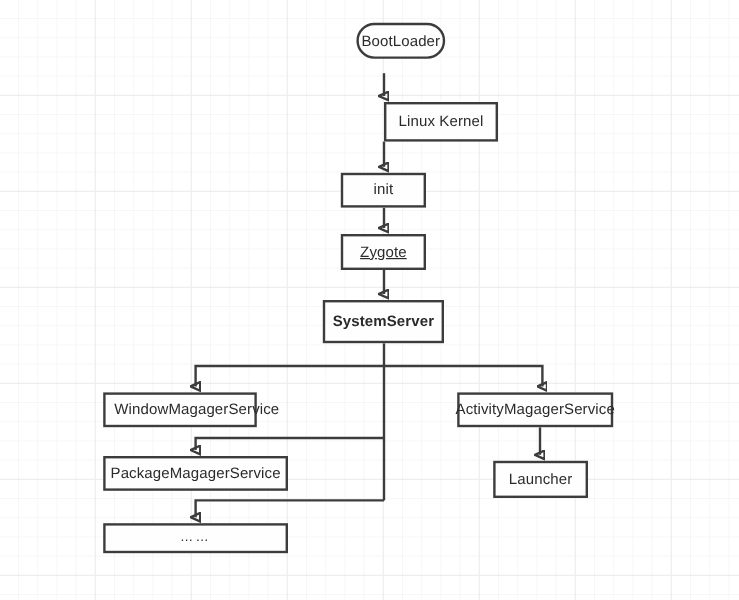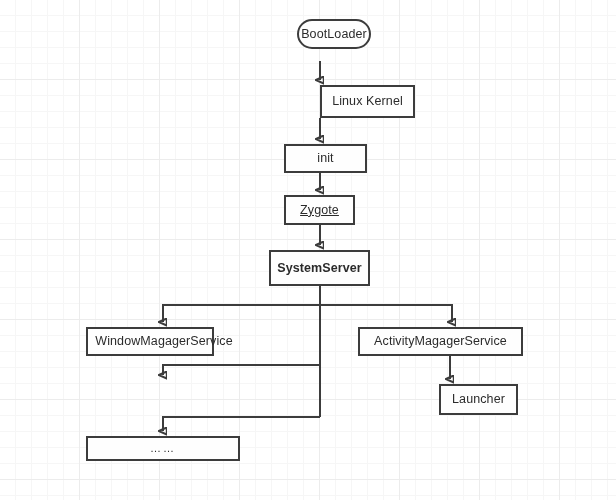--- a/index.html
+++ b/index.html
@@ -104,42 +104,45 @@
   </svg>
 
   <div class="node rounded" style="left:297px; top:19px; width:74px; height:30px;">
     <span>BootLoader</span>
   </div>
 
   <div class="node" style="left:272px; top:85px; width:95px; height:33px;margin-left:48px;">
     <span>Linux Kernel</span>
   </div>
 
-  <div class="node" style="left:284px; top:144px; width:83px; height:29px;justify-content:center;">
+  <div class="node" style="left:284px; top:144px; width:71px; height:29px;justify-content:center;">
     <span>init</span>
   </div>
 
   <div class="node" style="left:284px; top:195px; width:71px; height:30px;text-decoration:underline;">
     <span>Zygote</span>
   </div>
 
   <div class="node" style="left:269px; top:250px; width:101px; height:36px;font-weight:bold;">
     <span>SystemServer</span>
   </div>
 
   <div class="node" style="left:86px; top:327px; width:128px; height:29px;padding-left:28px;">
     <span>WindowMagagerService</span>
   </div>
 
+  <div class="node" style="left:86px; top:380px; width:154px; height:29px;">
+    <span>PackageMagagerService</span>
+  </div>
 
   <div class="node dots" style="left:86px; top:436px; width:154px; height:25px;">
     <span>……</span>
   </div>
 
-  <div class="node" style="left:358px; top:327px; width:165px; height:29px;align-items:center;">
+  <div class="node" style="left:381px; top:327px; width:130px; height:29px;align-items:center;">
     <span>ActivityMagagerService</span>
   </div>
 
-  <div class="node" style="left:411px; top:384px; width:79px; height:31px;margin-left:28px;">
+  <div class="node" style="left:411px; top:384px; width:79px; height:31px;">
     <span>Launcher</span>
   </div>
 
 </div>
 
 </body></html>

